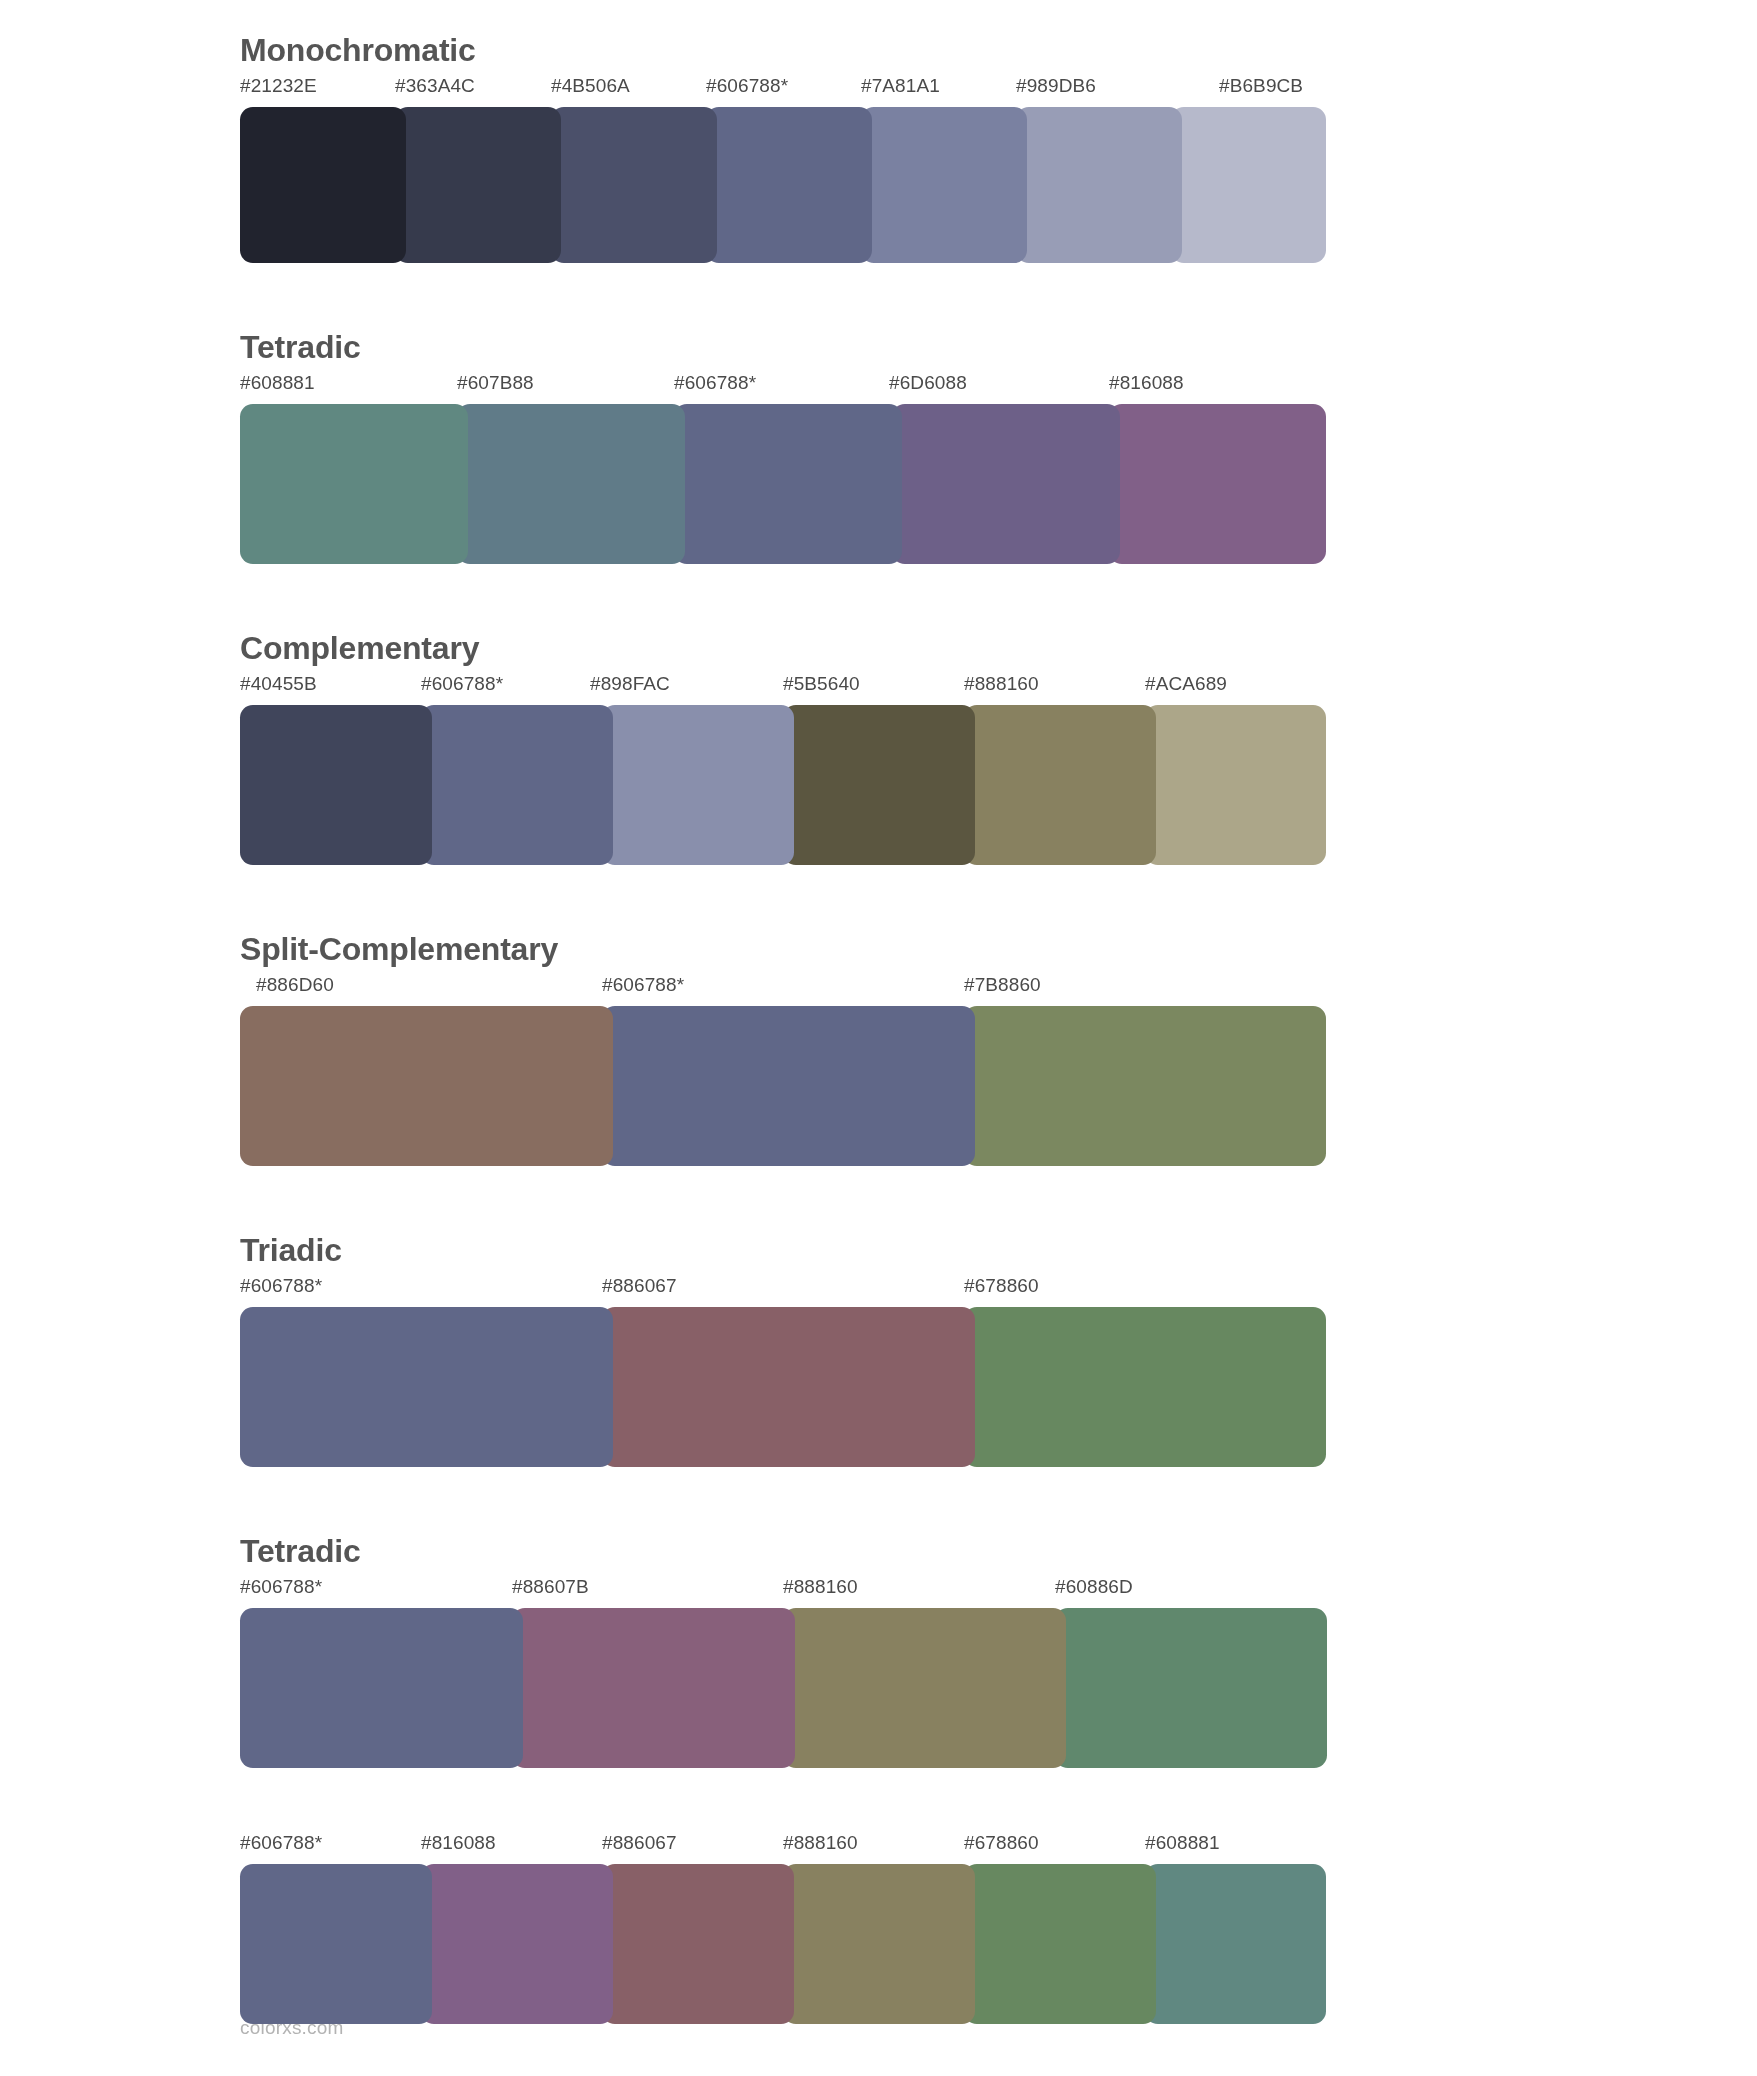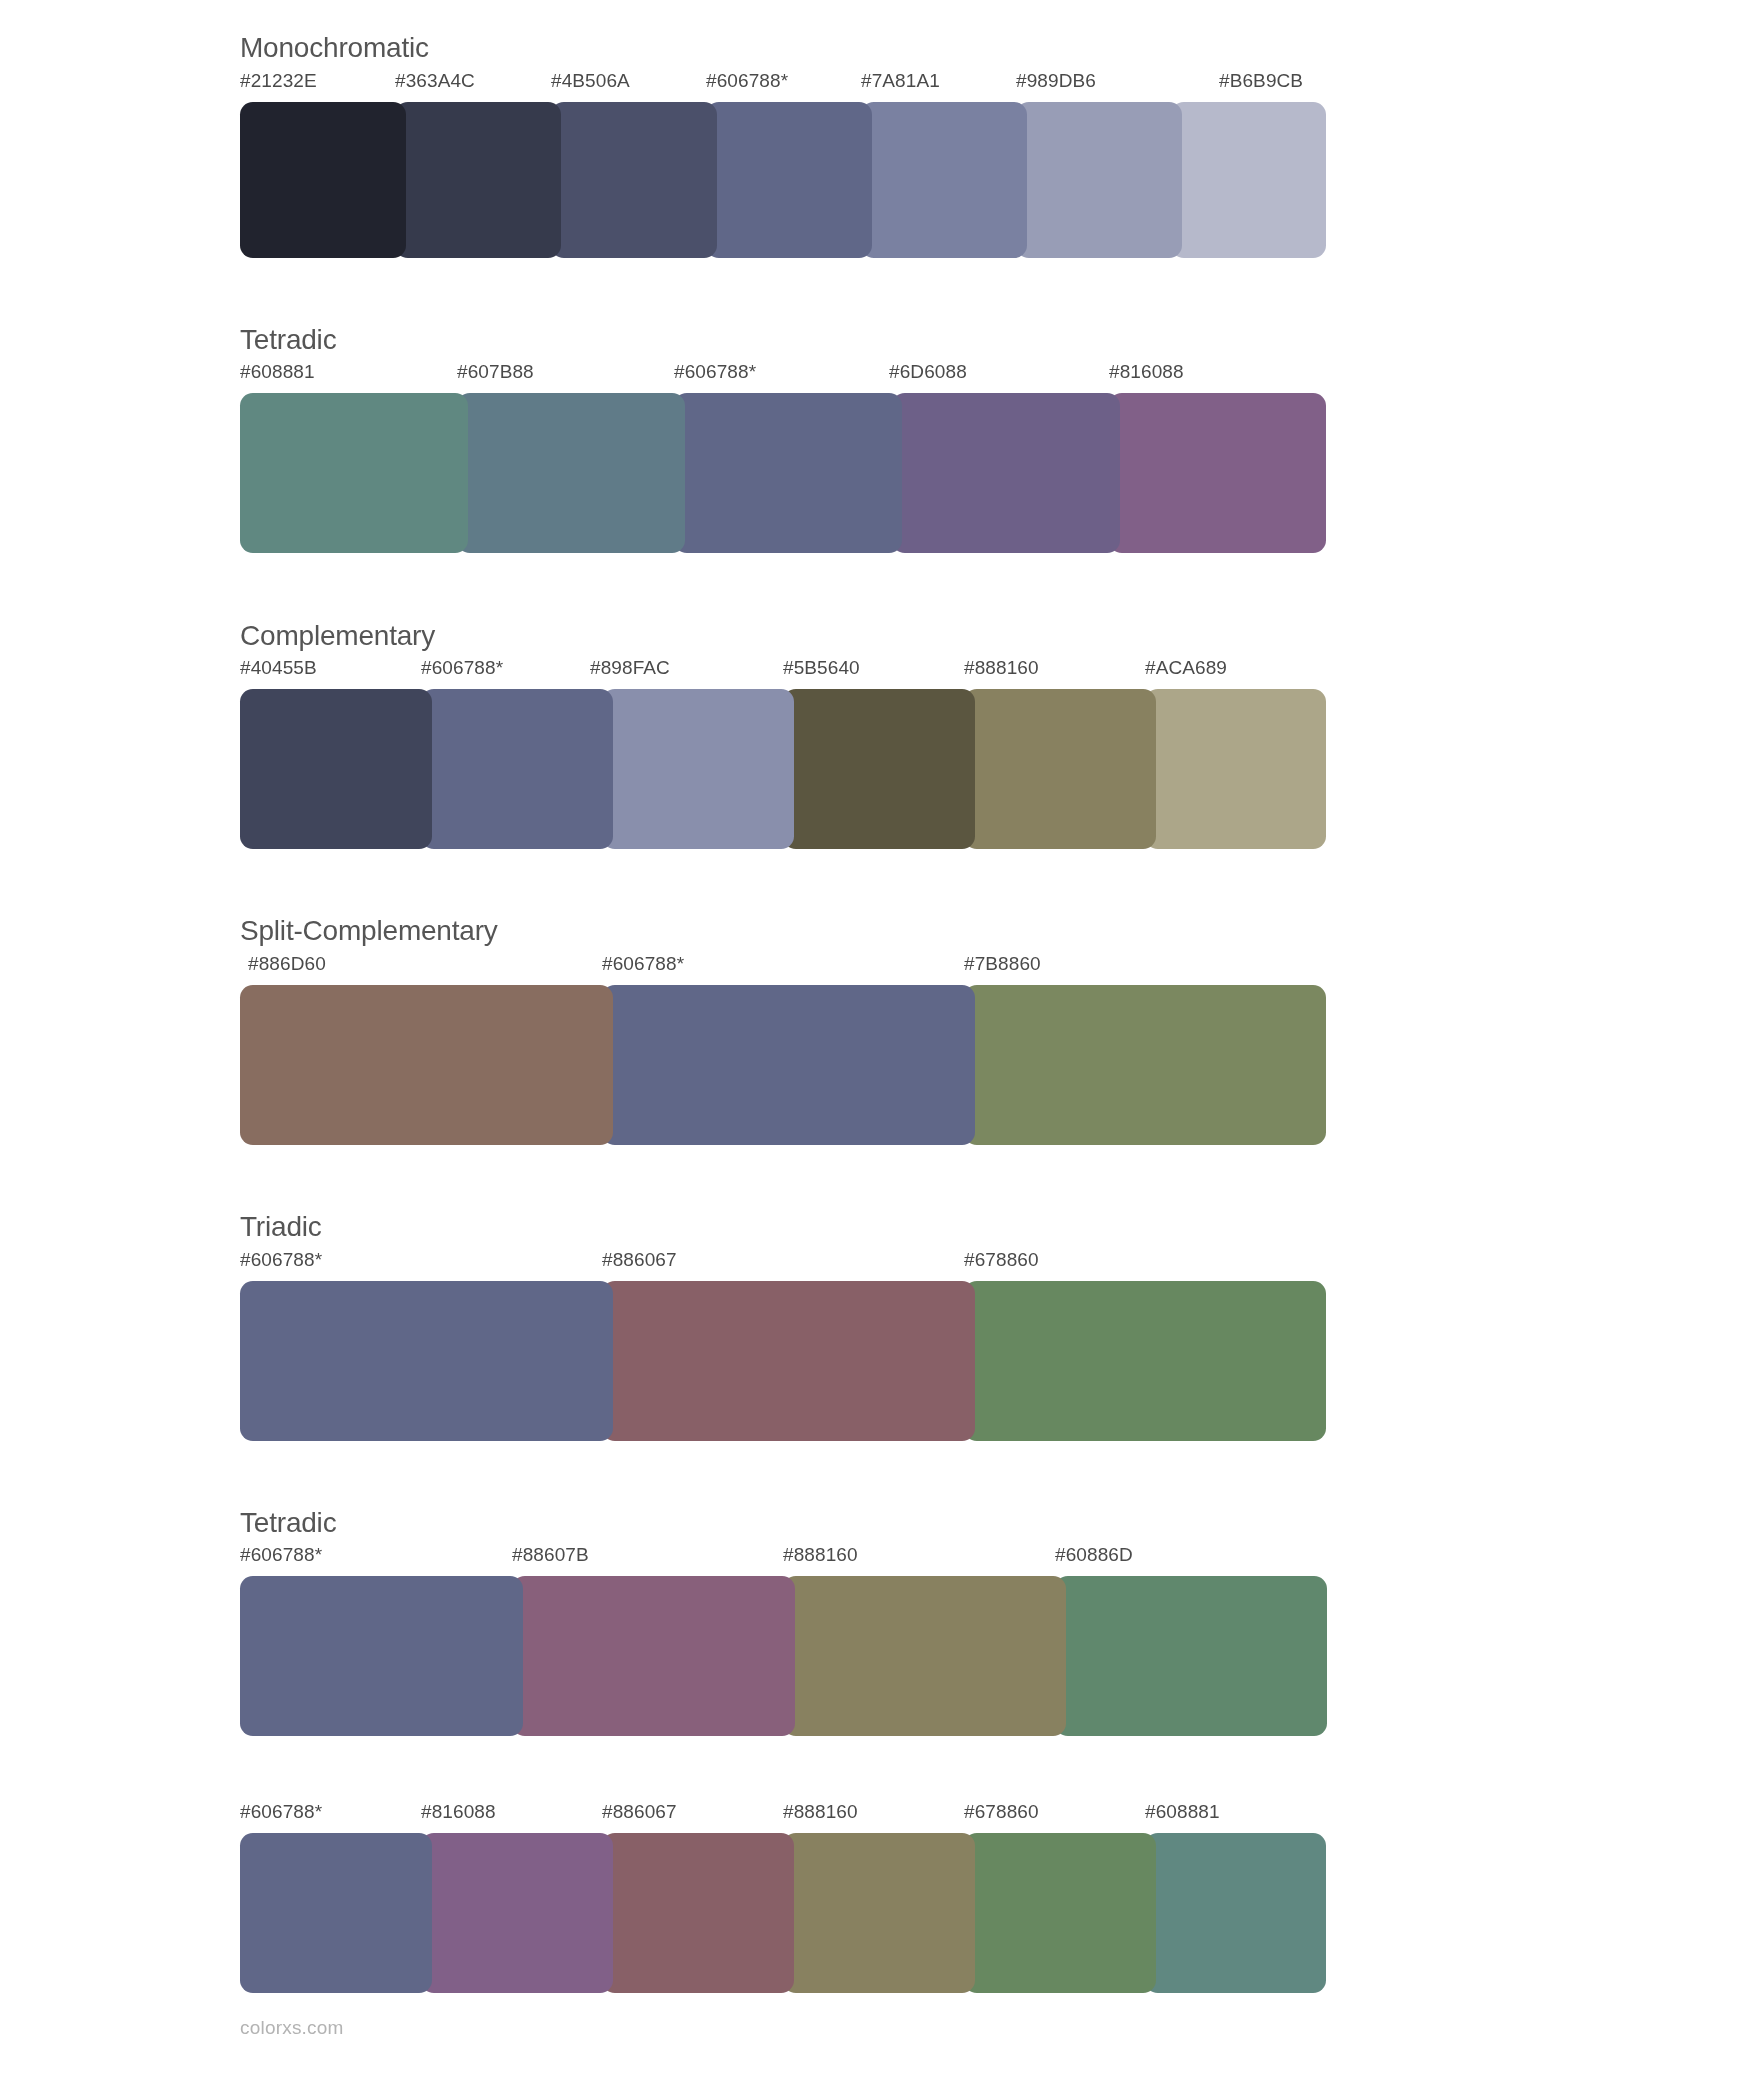--- a/index.html
+++ b/index.html
@@ -36,22 +36,22 @@
     font-size: 36px;
     font-weight: 600;
     color: #404040;
     letter-spacing: -0.2px;
     line-height: 1.1;
     margin: 0;
   }
 
   .section { margin-bottom: 3.2px; }
   .section-name {
-    font-size: 28px;
-    font-weight: 400;
+    font-size: 32px;
+    font-weight: 700;
     color: #555555;
     letter-spacing: -0.2px;
     margin: 0 0 3.2px 0;
     line-height: 1.3;
   }
   .swatch-block { position: relative; }
   .labels {
     position: relative;
     height: 32px;
   }
@@ -159,21 +159,21 @@
               <div class="swatch" title="#888160" style="left: 724px; width: 192px; height: 160px; background: rgb(136, 129, 96); z-index: 2;"></div>
               <div class="swatch" title="#ACA689" style="left: 905px; width: 181px; height: 160px; background: rgb(172, 166, 137); z-index: 1;"></div>
             </div>
           </div>
           <div style="height: 61px;"></div>
         </div>
         <div class="section h-other">
           <div class="section-name">Split-Complementary</div>
           <div class="swatch-block">
             <div class="labels">
-              <span class="hex-label" style="left: 8px; text-align: right;">#886D60</span>
+              <span class="hex-label" style="left: 16px; text-align: right;">#886D60</span>
               <span class="hex-label" style="left: 362px;">#606788*</span>
               <span class="hex-label" style="left: 724px;">#7B8860</span>
             </div>
             <div class="swatches" style="height: 160px;">
               <div class="swatch" title="#886D60" style="left: 0px; width: 373px; height: 160px; background: rgb(136, 109, 96); z-index: 3;"></div>
               <div class="swatch" title="#606788*" style="left: 362px; width: 373px; height: 160px; background: rgb(96, 103, 136); z-index: 2;"></div>
               <div class="swatch" title="#7B8860" style="left: 724px; width: 362px; height: 160px; background: rgb(123, 136, 96); z-index: 1;"></div>
             </div>
           </div>
           <div style="height: 61px;"></div>

